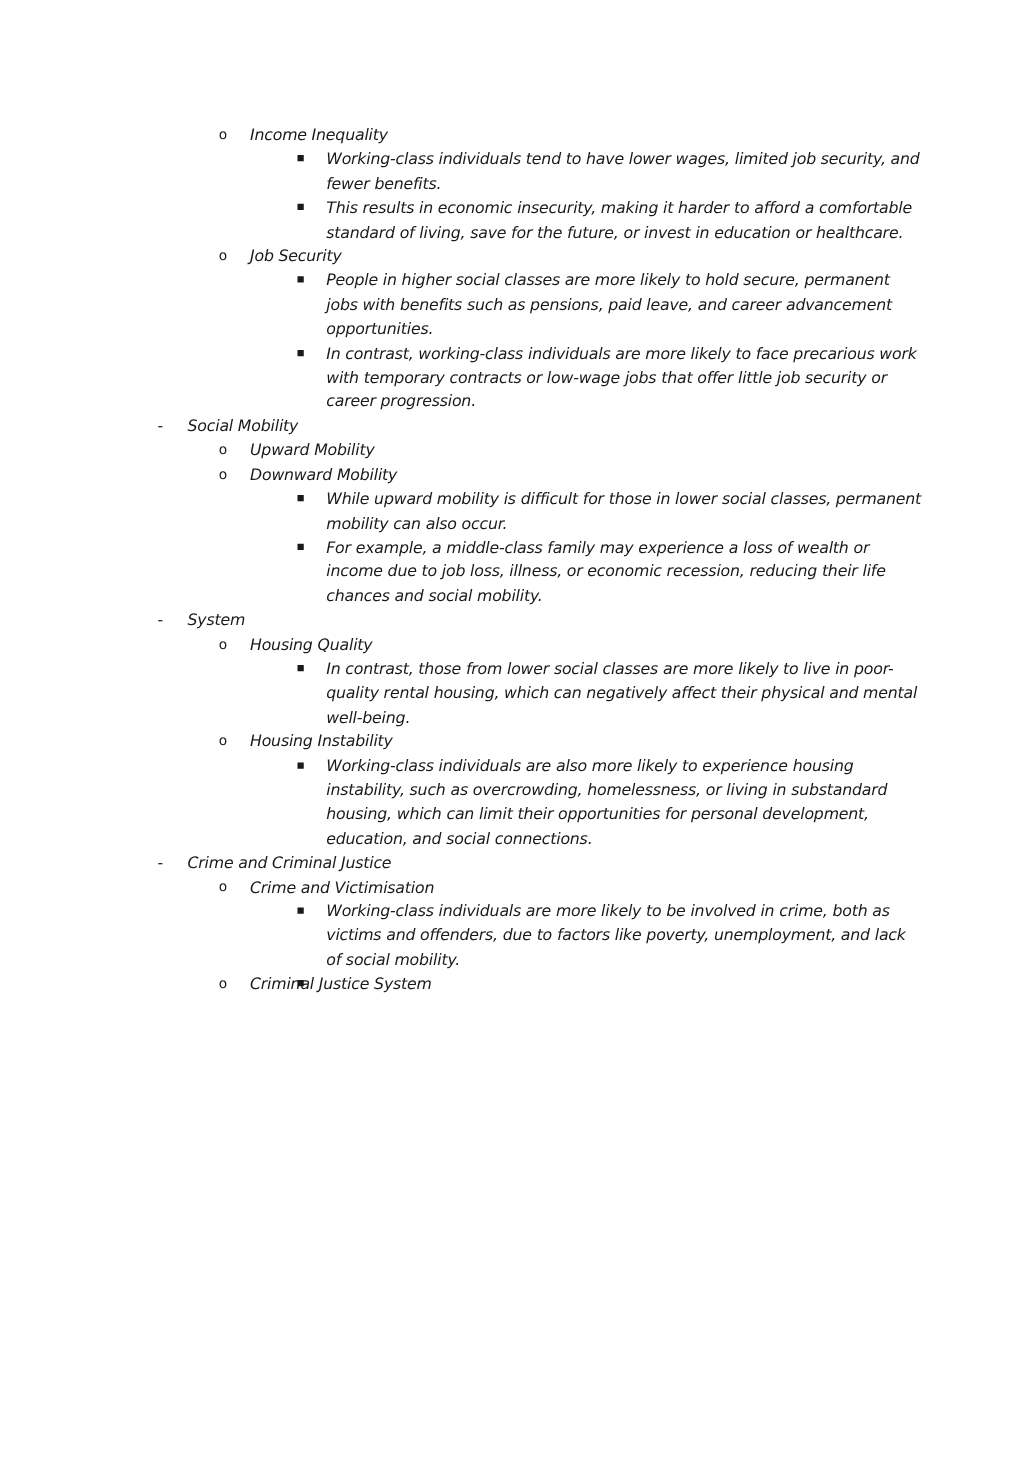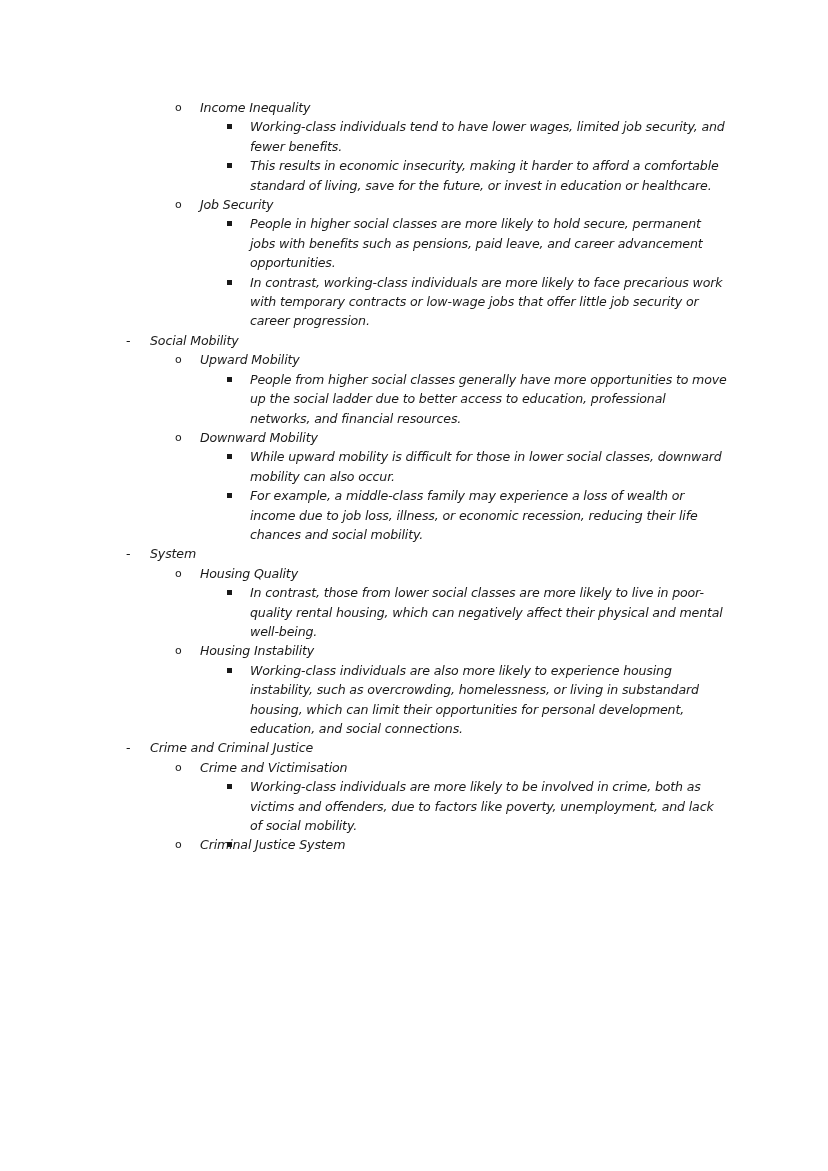--- a/index.html
+++ b/index.html
@@ -9,21 +9,21 @@
       font-family: "DejaVu Sans", sans-serif;
       font-style: italic;
       font-size: 12.6px;
       line-height: 19.4px;
       color: #1a1a1a;
       letter-spacing: -0.15px;
     }
     .l1, .l2, .l3 { position: relative; }
     .l1 { padding-left: 150px; }
     .l2 { padding-left: 200px; }
-    .l3 { padding-left: 250px; width: 478px; }
+    .l3 { padding-left: 250px; width: 478px; margin-left: 11px; }
     .marker { position: absolute; font-style: normal; }
     .l1 > .marker { left: 126px; }
     .l2 > .marker { left: 175px; font-size: 11px; }
     .l3 > .marker { left: 227px; top: 7px; width: 5px; height: 5px; background: #1a1a1a; }
   </style>
 </head>
 <body>
 
 <div class="page">
 
@@ -54,31 +54,27 @@
   </div>
 
   <div class="l1">
     <span class="marker">-</span>
     <span>Social Mobility</span>
   </div>
   <div class="l2">
     <span class="marker">o</span>
     <span>Upward Mobility</span>
   </div>
-  <div class="l3">
-    <span class="marker"></span>
-    <span>People from higher social classes generally have more opportunities to move up the social ladder due to better access to education, professional networks, and financial resources.</span>
-  </div>
   <div class="l2">
     <span class="marker">o</span>
     <span>Downward Mobility</span>
   </div>
   <div class="l3">
     <span class="marker"></span>
-    <span>While upward mobility is difficult for those in lower social classes, downward mobility can also occur.</span>
+    <span>While upward mobility is difficult for those in lower social classes, permanent mobility can also occur.</span>
   </div>
   <div class="l3">
     <span class="marker"></span>
     <span>For example, a middle-class family may experience a loss of wealth or income due to job loss, illness, or economic recession, reducing their life chances and social mobility.</span>
   </div>
 
   <div class="l1">
     <span class="marker">-</span>
     <span>System</span>
   </div>

